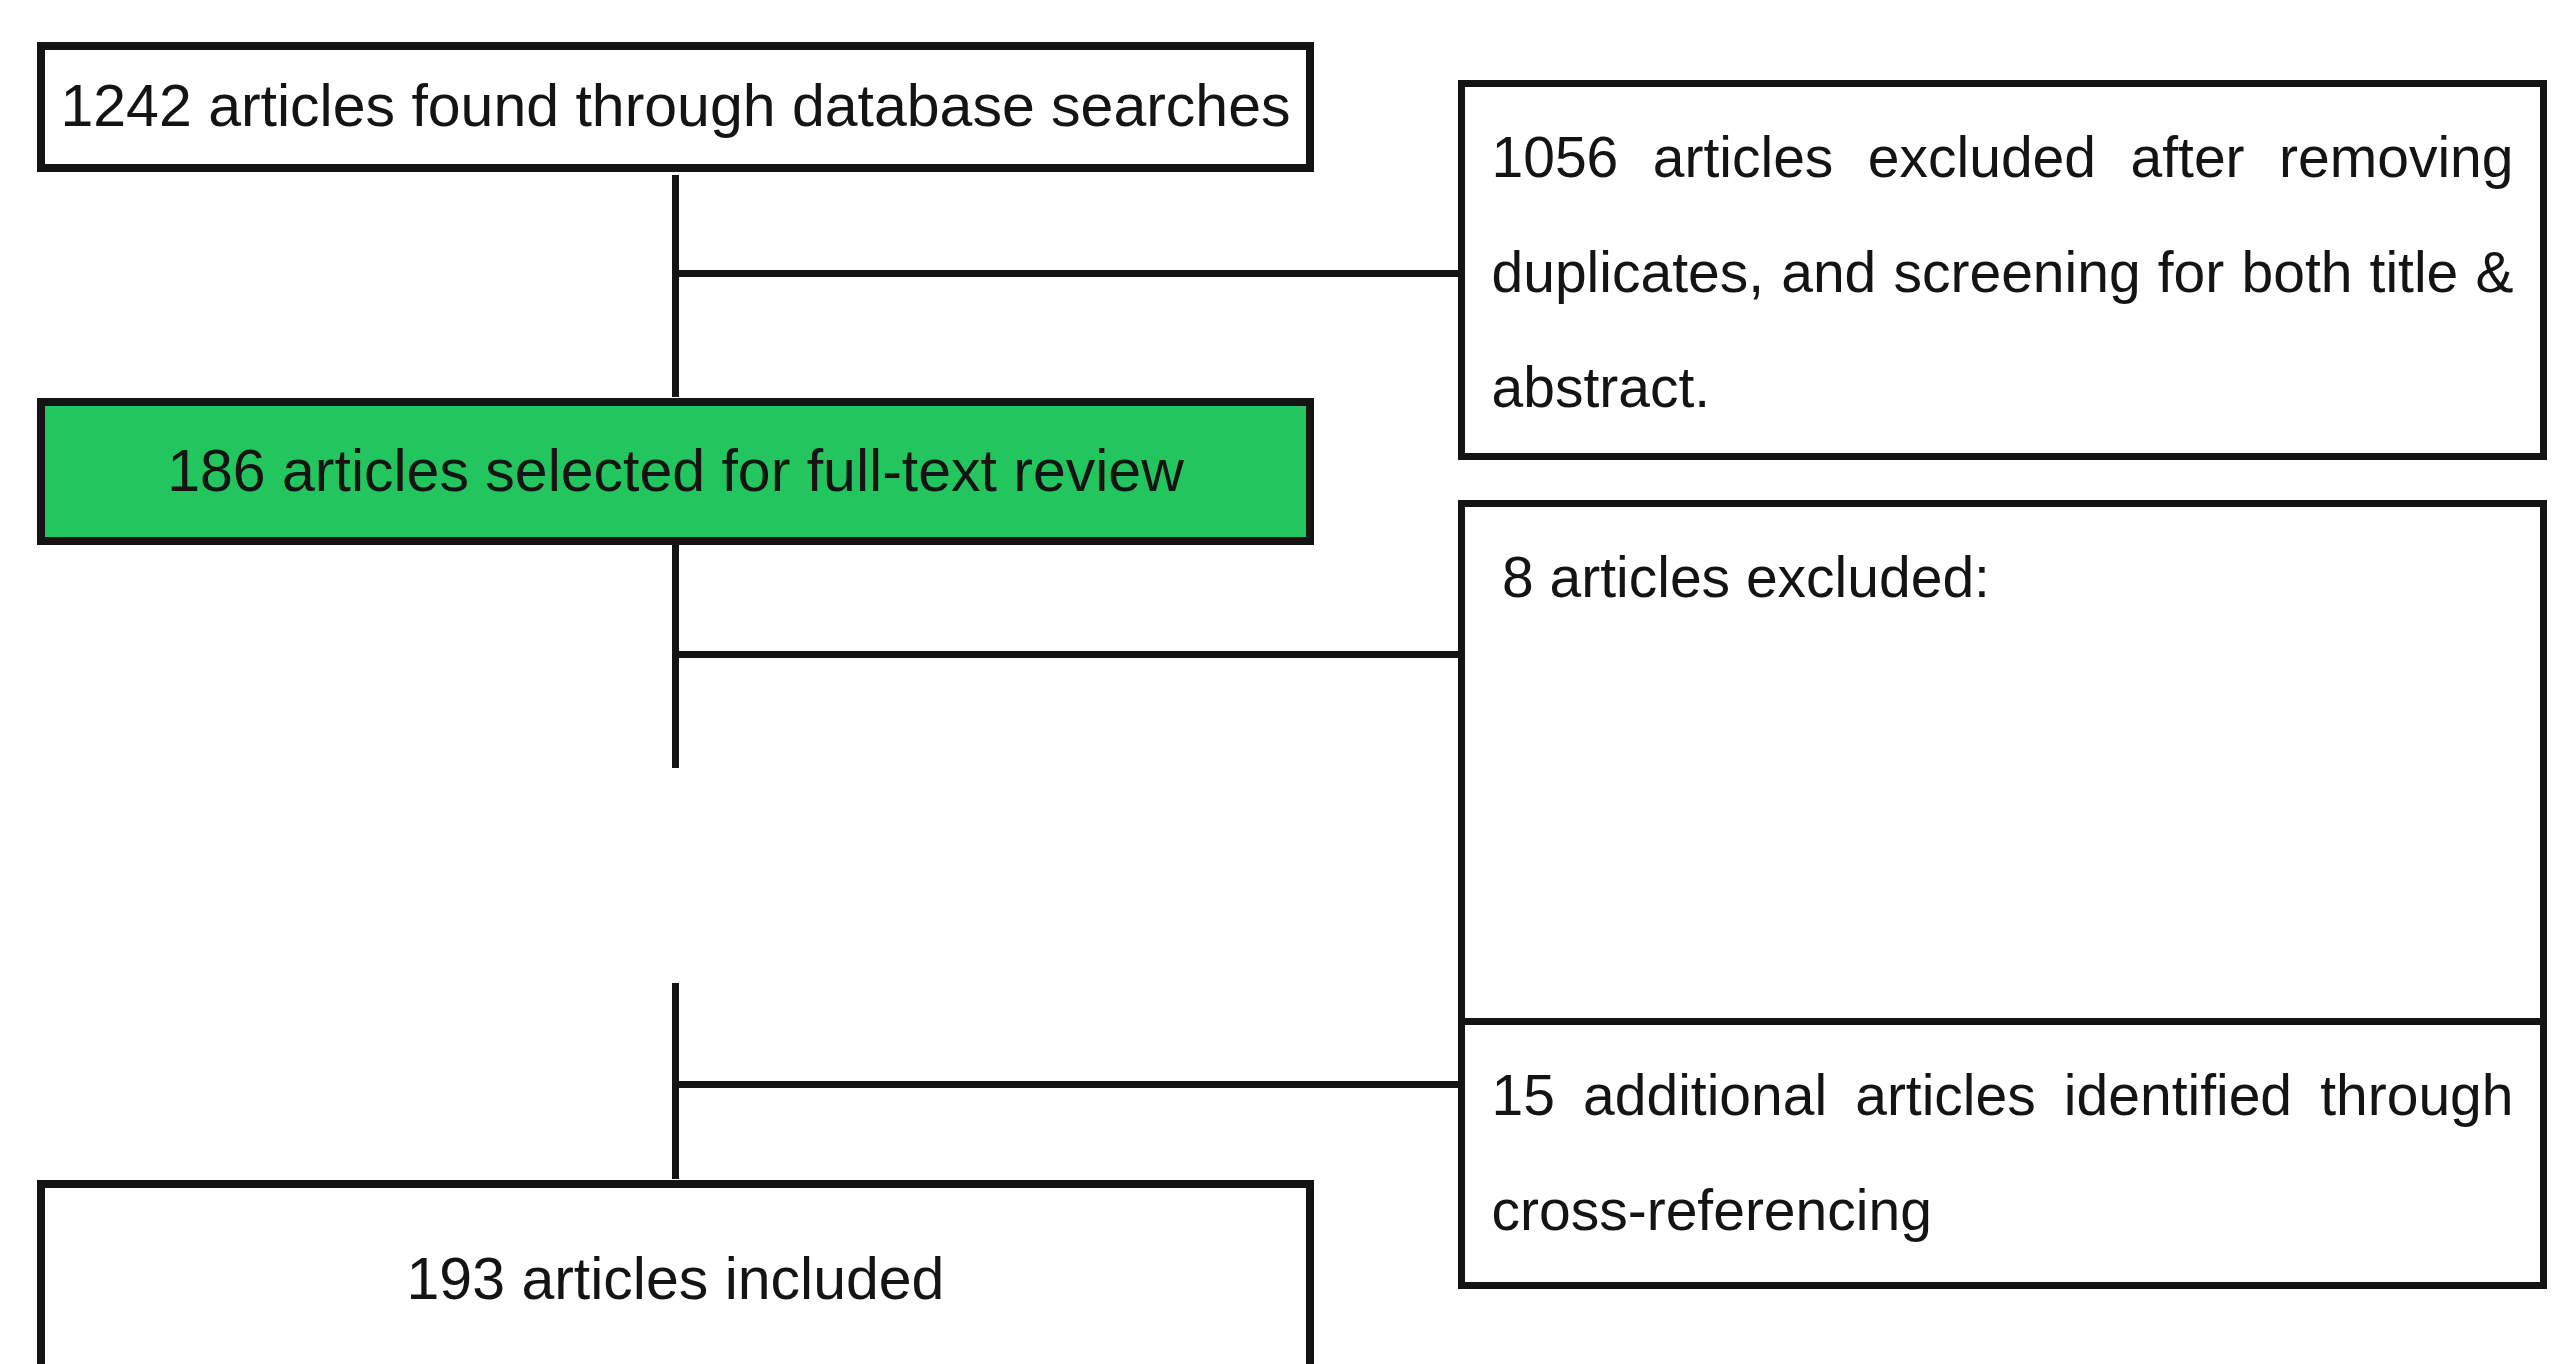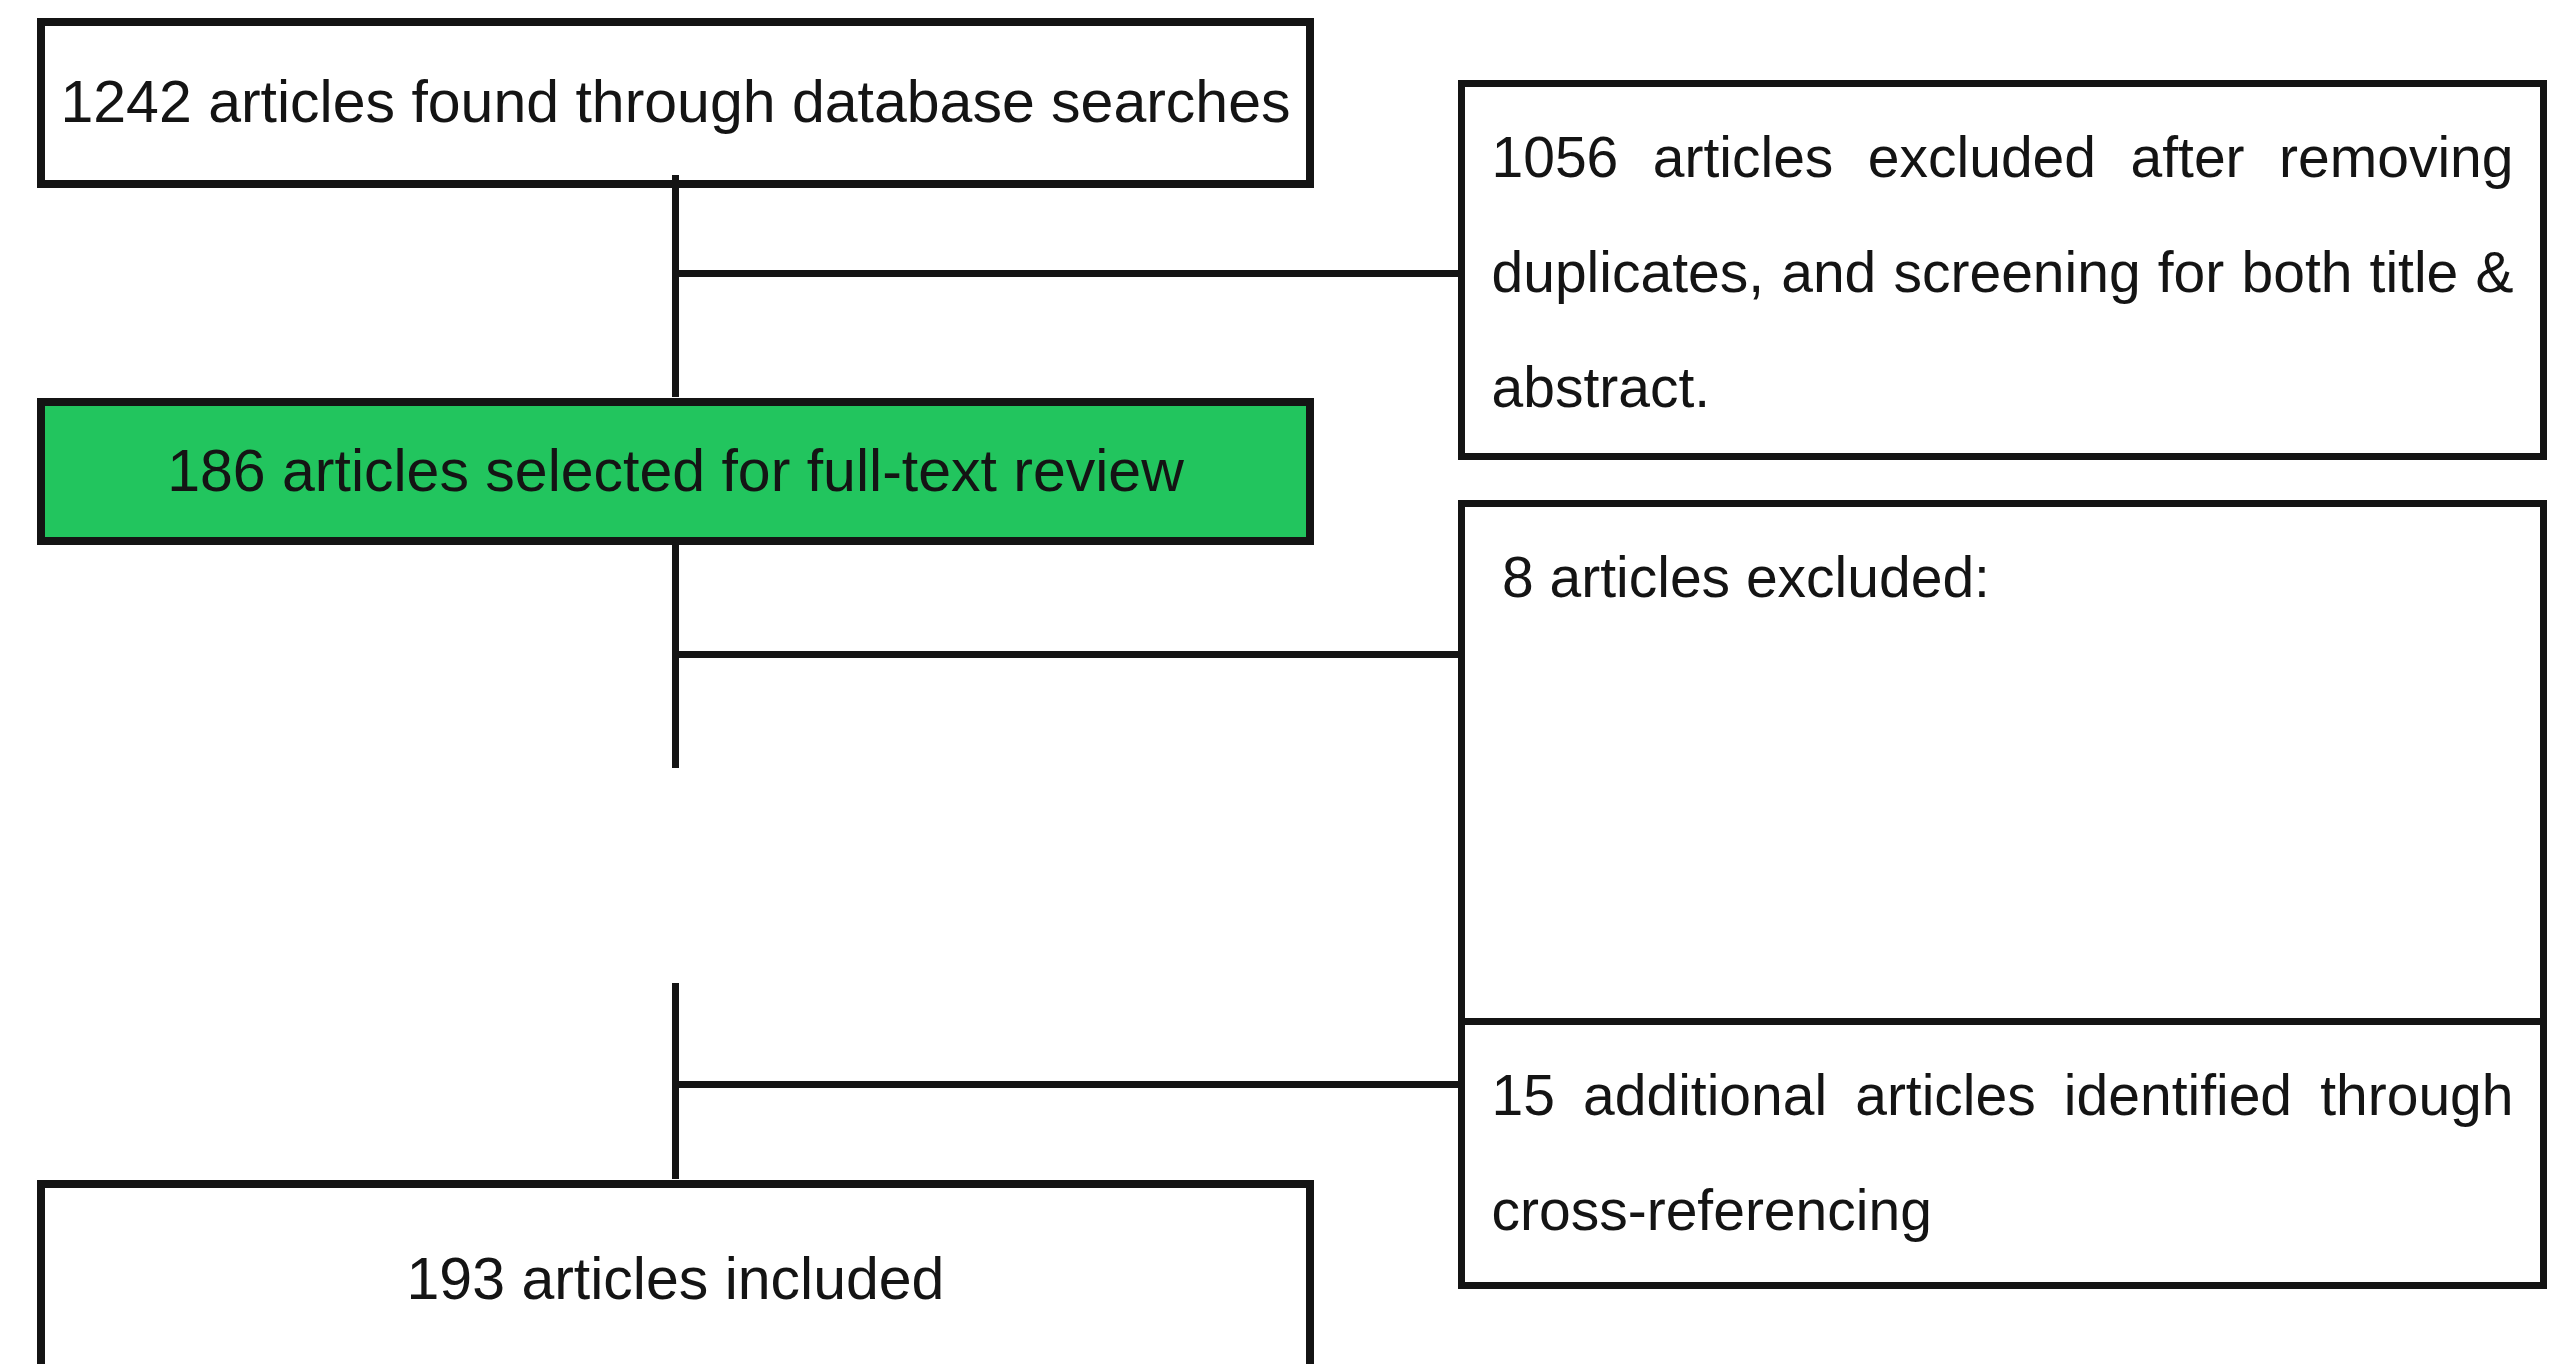--- a/index.html
+++ b/index.html
@@ -26,21 +26,21 @@
     background: #ffffff;
     display: flex;
     align-items: center;
     justify-content: center;
     text-align: center;
     font-size: 59px;
     line-height: 1.15;
     white-space: nowrap;
   }
   .flow-box.tinted { background: #22c55e; }
-  #flow-box-1 { top: 18px;   height: 170px; }
+  #flow-box-1 { top: 42px;   height: 130px; }
   #flow-box-2 { top: 398px;  height: 147px; }
   #flow-box-3 { top: 769px;  height: 215px; padding-bottom: 59px; }
   #flow-box-4 { top: 1180px; height: 200px; }
 
   
   .side-box {
     position: absolute;
     left: 1458px;
     width: 1089px;
     border: 7.6px solid #141414;

